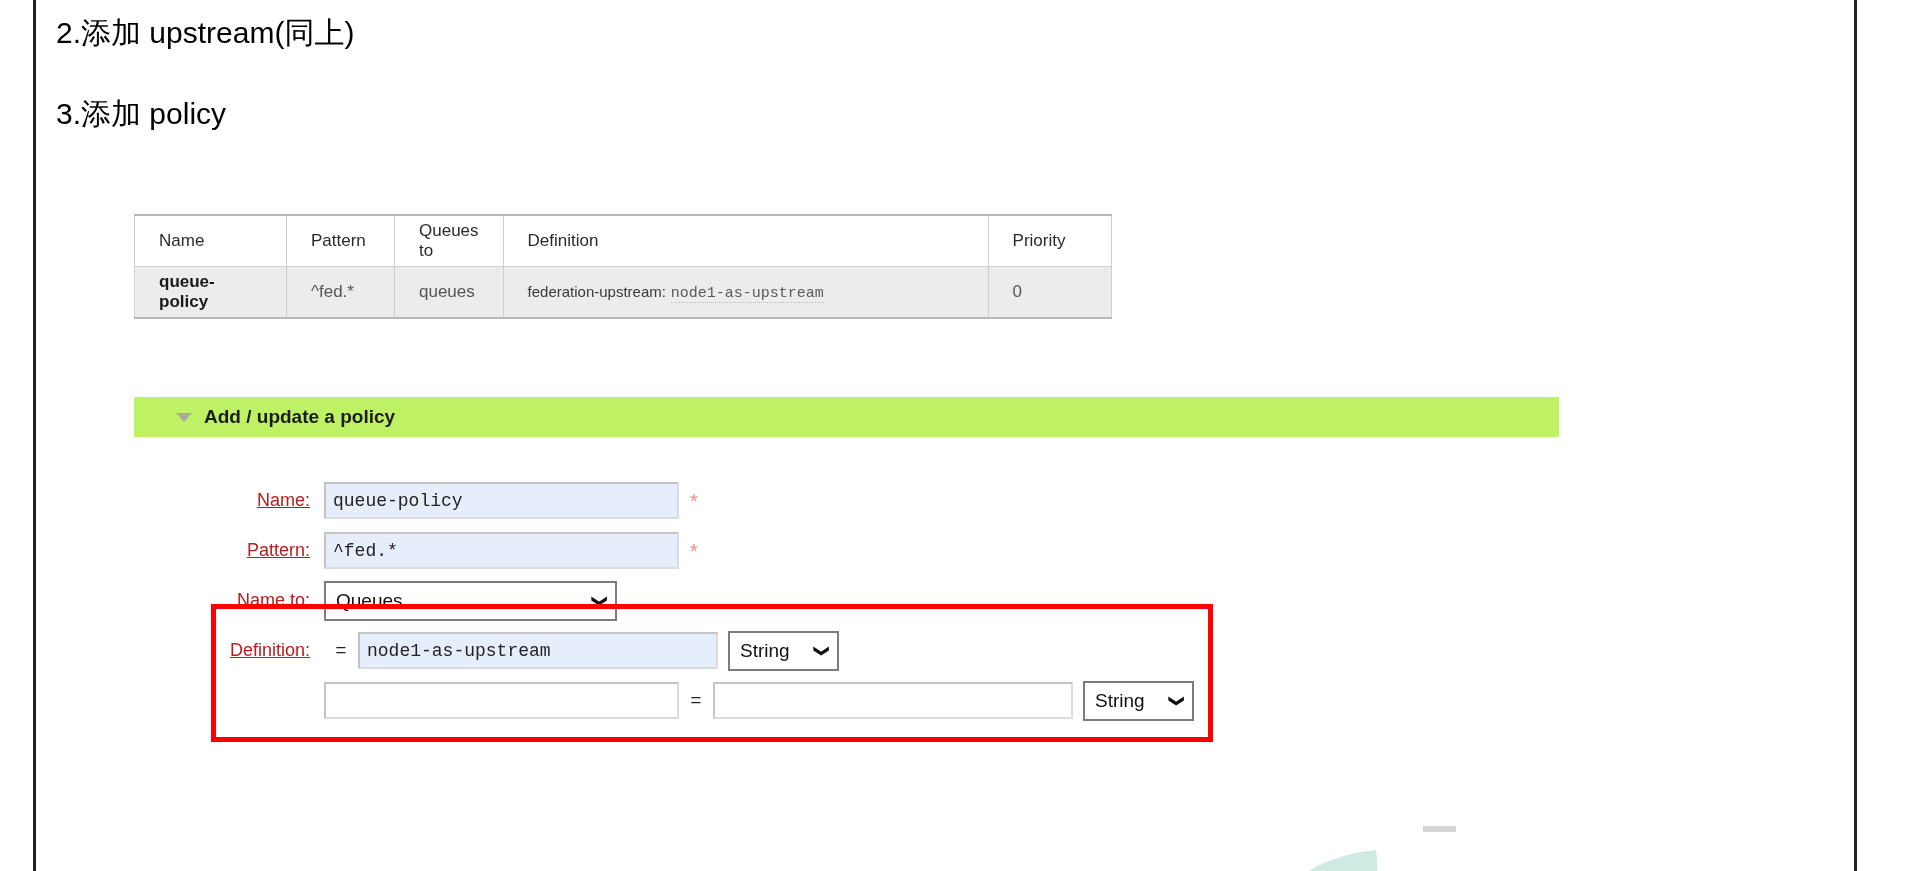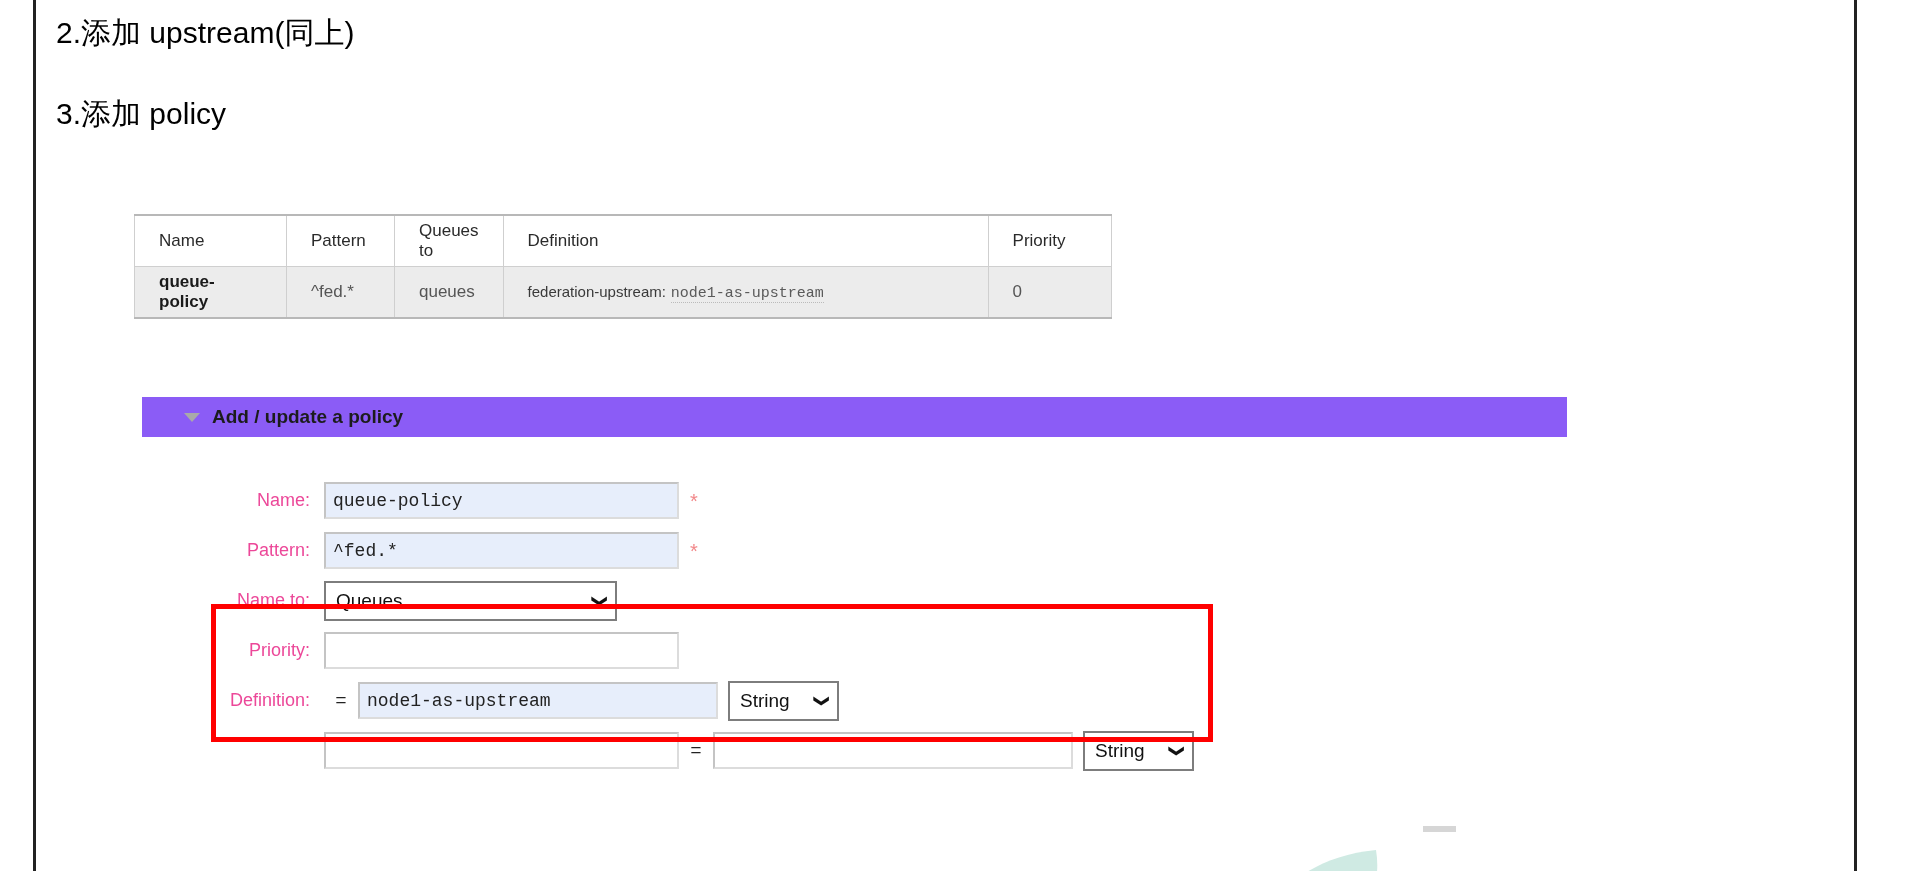--- a/index.html
+++ b/index.html
@@ -93,25 +93,25 @@
   .def-val {
     color: #5a5a5a;
     font-family: "Liberation Mono", "DejaVu Sans Mono", monospace;
     font-size: 15px;
     border-bottom: 1px dotted #bbbbbb;
   }
 
   
   #section-bar {
     position: absolute;
-    left: 106px;
+    left: 98px;
     top: 397px;
     width: 1425px;
     height: 40px;
-    background: #8b5cf6;
+    background: #bef264;
     display: flex;
     align-items: center;
     box-sizing: border-box;
   }
   #section-bar .tri {
     margin-left: 42px;
     margin-right: 12px;
     width: 0; height: 0;
     border-left: 8px solid transparent;
     border-right: 8px solid transparent;
@@ -135,23 +135,24 @@
     align-items: center;
     height: 41px;
     margin-bottom: 9px;
     position: relative;
   }
   .form-label {
     width: 190px;
     text-align: right;
     padding-right: 14px;
     font-size: 18px;
-    color: #ec4899;
+    color: #b91c1c;
     box-sizing: border-box;
     white-space: nowrap;
+    text-decoration: underline;
   }
   .txt {
     box-sizing: border-box;
     height: 37px;
     font-family: "Liberation Mono", "DejaVu Sans Mono", monospace;
     font-size: 18px;
     color: #222222;
     padding: 2px 7px;
     border: 2px solid #c4c4c4;
     border-right-color: #dcdcdc;
@@ -301,24 +302,20 @@
     <div class="form-row">
       <span class="form-label">Name to:</span>
       <span class="sel-wrap">
         <select class="sel sel-applyto">
           <option>Queues</option>
         </select>
         <span class="sel-caret" style="display: inline-block; transform: translateY(-50%) rotate(-90deg); font-weight: bold;">❮</span>
       </span>
     </div>
 
-    <div class="form-row">
-      <span class="form-label">Priority:</span>
-      <input class="txt w-main" type="text" value="" style="">
-    </div>
 
     <div class="form-row">
       <span class="form-label">Definition:</span>
       <span class="eq-sign">=</span>
       <input class="txt w-value filled" type="text" value="node1-as-upstream" style="">
       <span class="type-gap"></span>
       <span class="sel-wrap">
         <select class="sel sel-type">
           <option>String</option>
         </select>

